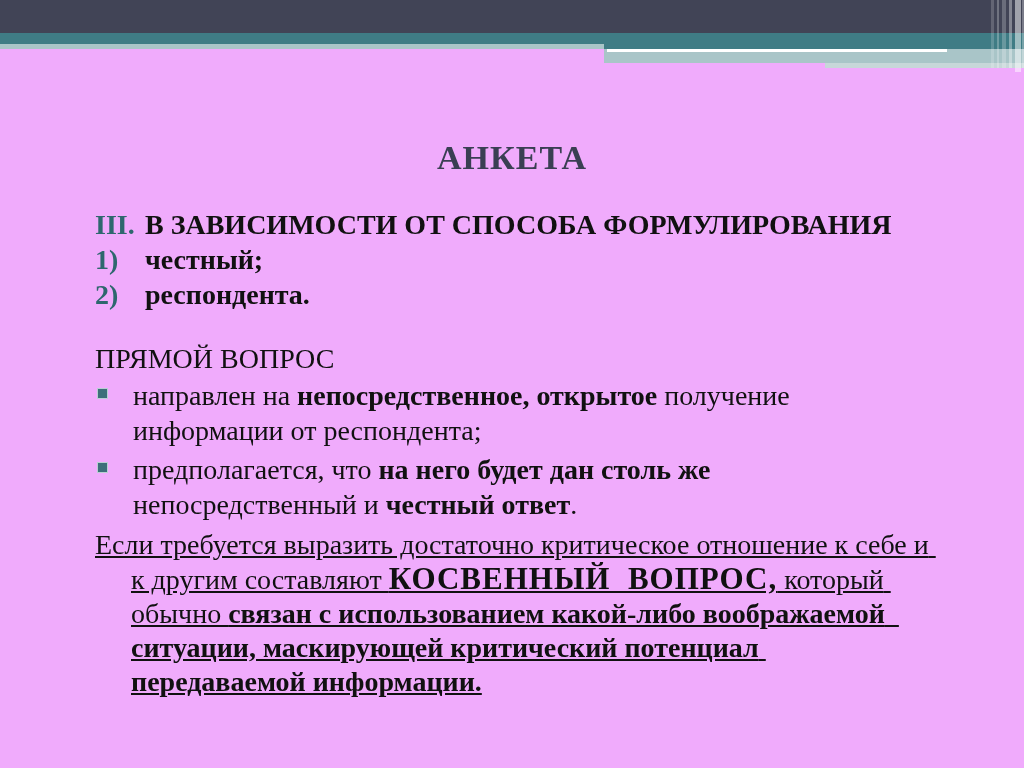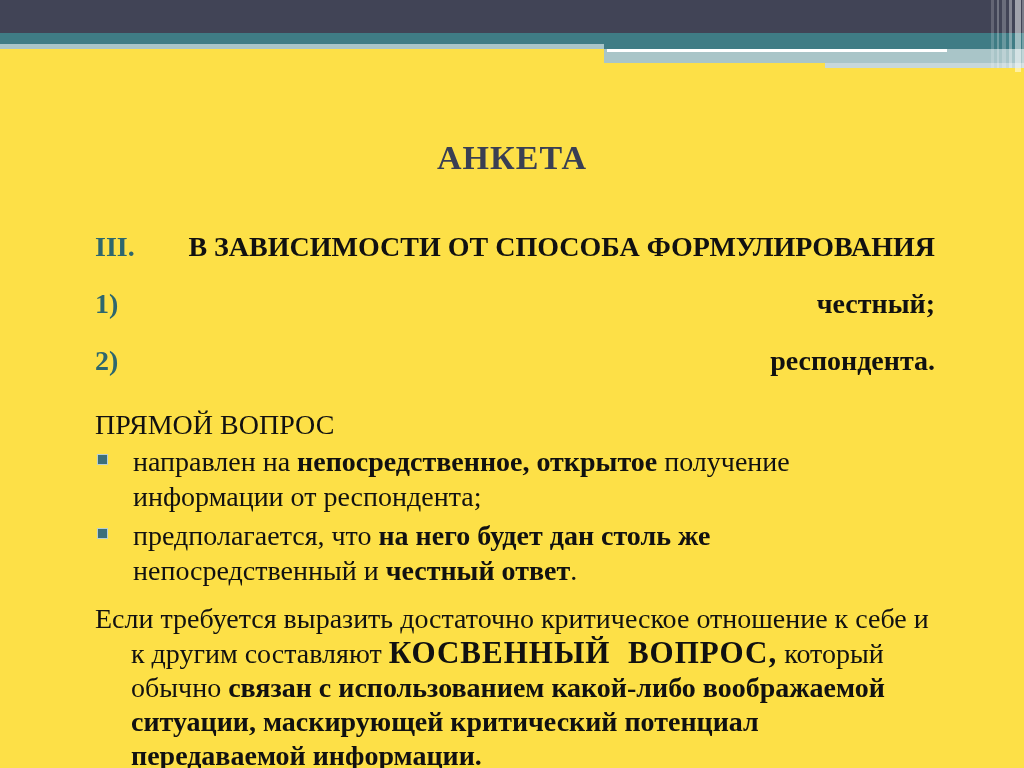--- a/index.html
+++ b/index.html
@@ -1,17 +1,17 @@
 <!DOCTYPE html>
 <html style="--navy-bar: #414456; --teal-bar: #3F7C85; --light-band: #A9C5C8; --lighter-band: #C7D7D9; --marker-teal: #2E676E; --bullet-square: #3D6F7A; --bullet-square-border: #B9CFD3; --title-text: #3A3F53; --body-text: #111111;"><head>
 <meta charset="utf-8">
 <style>
   html,body{margin:0;padding:0;background:#fff;}
   .slide{
-    position:relative;width:1024px;height:768px;background:#fde047;
+    position:relative;width:1024px;height:768px;background:#f0abfc;
     overflow:hidden;font-family:"Liberation Serif","DejaVu Serif",serif;
     color:var(--body-text,#111);
   }
   
   .hdr-navy{position:absolute;left:0;top:0;width:1024px;height:33px;background:var(--navy-bar);}
   .hdr-teal-left{position:absolute;left:0;top:33px;width:604px;height:11px;background:var(--teal-bar);}
   .hdr-light-left{position:absolute;left:0;top:44px;width:604px;height:5px;background:var(--light-band);}
   .hdr-teal-right{position:absolute;left:604px;top:33px;width:420px;height:16px;background:var(--teal-bar);}
   .hdr-light-right{position:absolute;left:604px;top:49px;width:420px;height:14px;background:var(--light-band);}
   .hdr-white-line{position:absolute;left:607px;top:49px;width:340px;height:3px;background:#ffffff;}
@@ -24,34 +24,34 @@
   .s5{left:1015px;width:6px;height:72px;background:rgba(255,255,255,.5);}
   .s6{left:1022px;width:2px;background:rgba(255,255,255,.3);}
   
   .title{
     position:absolute;left:0;top:138px;width:1024px;margin:0;
     text-align:center;font-size:34px;line-height:40px;font-weight:bold;
     color:var(--title-text);letter-spacing:1px;
   }
   
   .content{position:absolute;left:95px;top:207px;width:840px;font-size:28px;line-height:35px;}
-  .lrow{display:flex;margin-top:22px;}
+  .lrow{display:flex;}
   .lmark{flex:0 0 50px;font-weight:bold;color:var(--marker-teal);}
-  .ltext{flex:1;font-weight:bold;color:var(--body-text);text-align:right;}
+  .ltext{flex:1;font-weight:bold;color:var(--body-text);}
   .sec{margin-top:29px;font-weight:normal;}
   .brow{position:relative;margin-top:4px;padding-left:38px;}
   .brow.first{margin-top:2px;}
   .bsq{
     position:absolute;left:2px;top:10px;width:9px;height:9px;
     background:var(--bullet-square);border:1px solid var(--bullet-square-border);
   }
   .btext{white-space:pre-wrap;}
   .para{
-    margin-top:14px;line-height:34px;
-    padding-left:36px;text-indent:-36px;white-space:pre-wrap;
+    margin-top:6px;line-height:34px;
+    padding-left:36px;text-indent:-36px;white-space:pre-wrap;text-decoration:underline;
   }
   .large-caps{font-weight:bold;font-size:31px;letter-spacing:1px;}
   b{font-weight:bold;}
 </style>
 </head>
 <body>
 
 <div class="slide">
 
   <div class="hdr-navy"></div>

